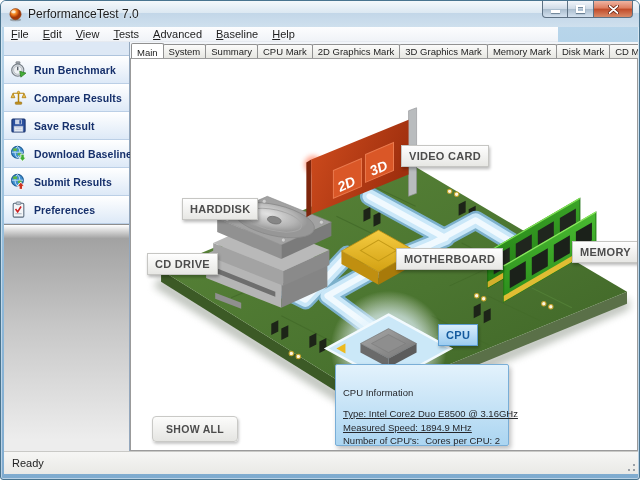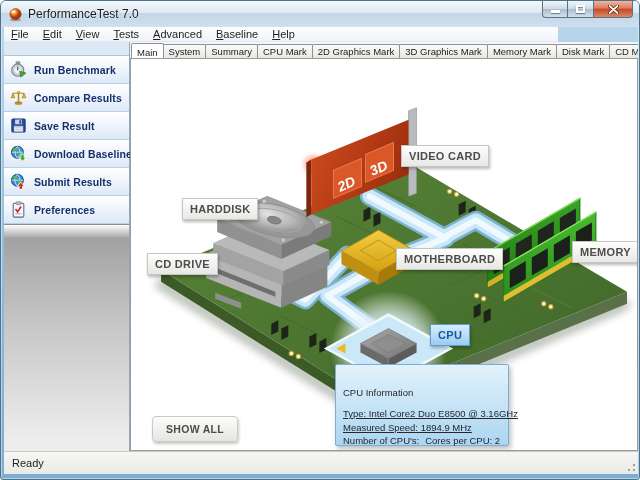--- a/index.html
+++ b/index.html
@@ -407,21 +407,21 @@
             <polygon points="257,277 274,286 257,295 240,286" fill="#8e8e8e" stroke="#7a7a7a" stroke-width="0.6"></polygon>
             <polygon points="205,291 214,286 214,296" fill="#edba1f"></polygon>
           </g>
         </svg>
 
         <div class="plabel" style="left:270px; top:86px;">VIDEO CARD</div>
         <div class="plabel" style="left:51px;  top:139px;">HARDDISK</div>
         <div class="plabel" style="left:16px;  top:194px;">CD DRIVE</div>
         <div class="plabel" style="left:265px; top:189px;">MOTHERBOARD</div>
         <div class="plabel" style="left:441px; top:182px;">MEMORY</div>
-        <div class="plabel selected" style="left:299px; top:265px;">CPU</div>
+        <div class="plabel selected" style="left:307px; top:265px;">CPU</div>
 
         <div class="tooltip">
           <div class="tt-title">CPU Information</div>
           <div class="tt-line">Type: Intel Core2 Duo E8500 @ 3.16GHz</div>
           <div class="tt-line">Measured Speed: 1894.9 MHz</div>
           <div class="tt-cols">
             <span>Number of CPU's: 1</span>
             <span>Cores per CPU: 2</span>
           </div>
           <div class="tt-cols">

